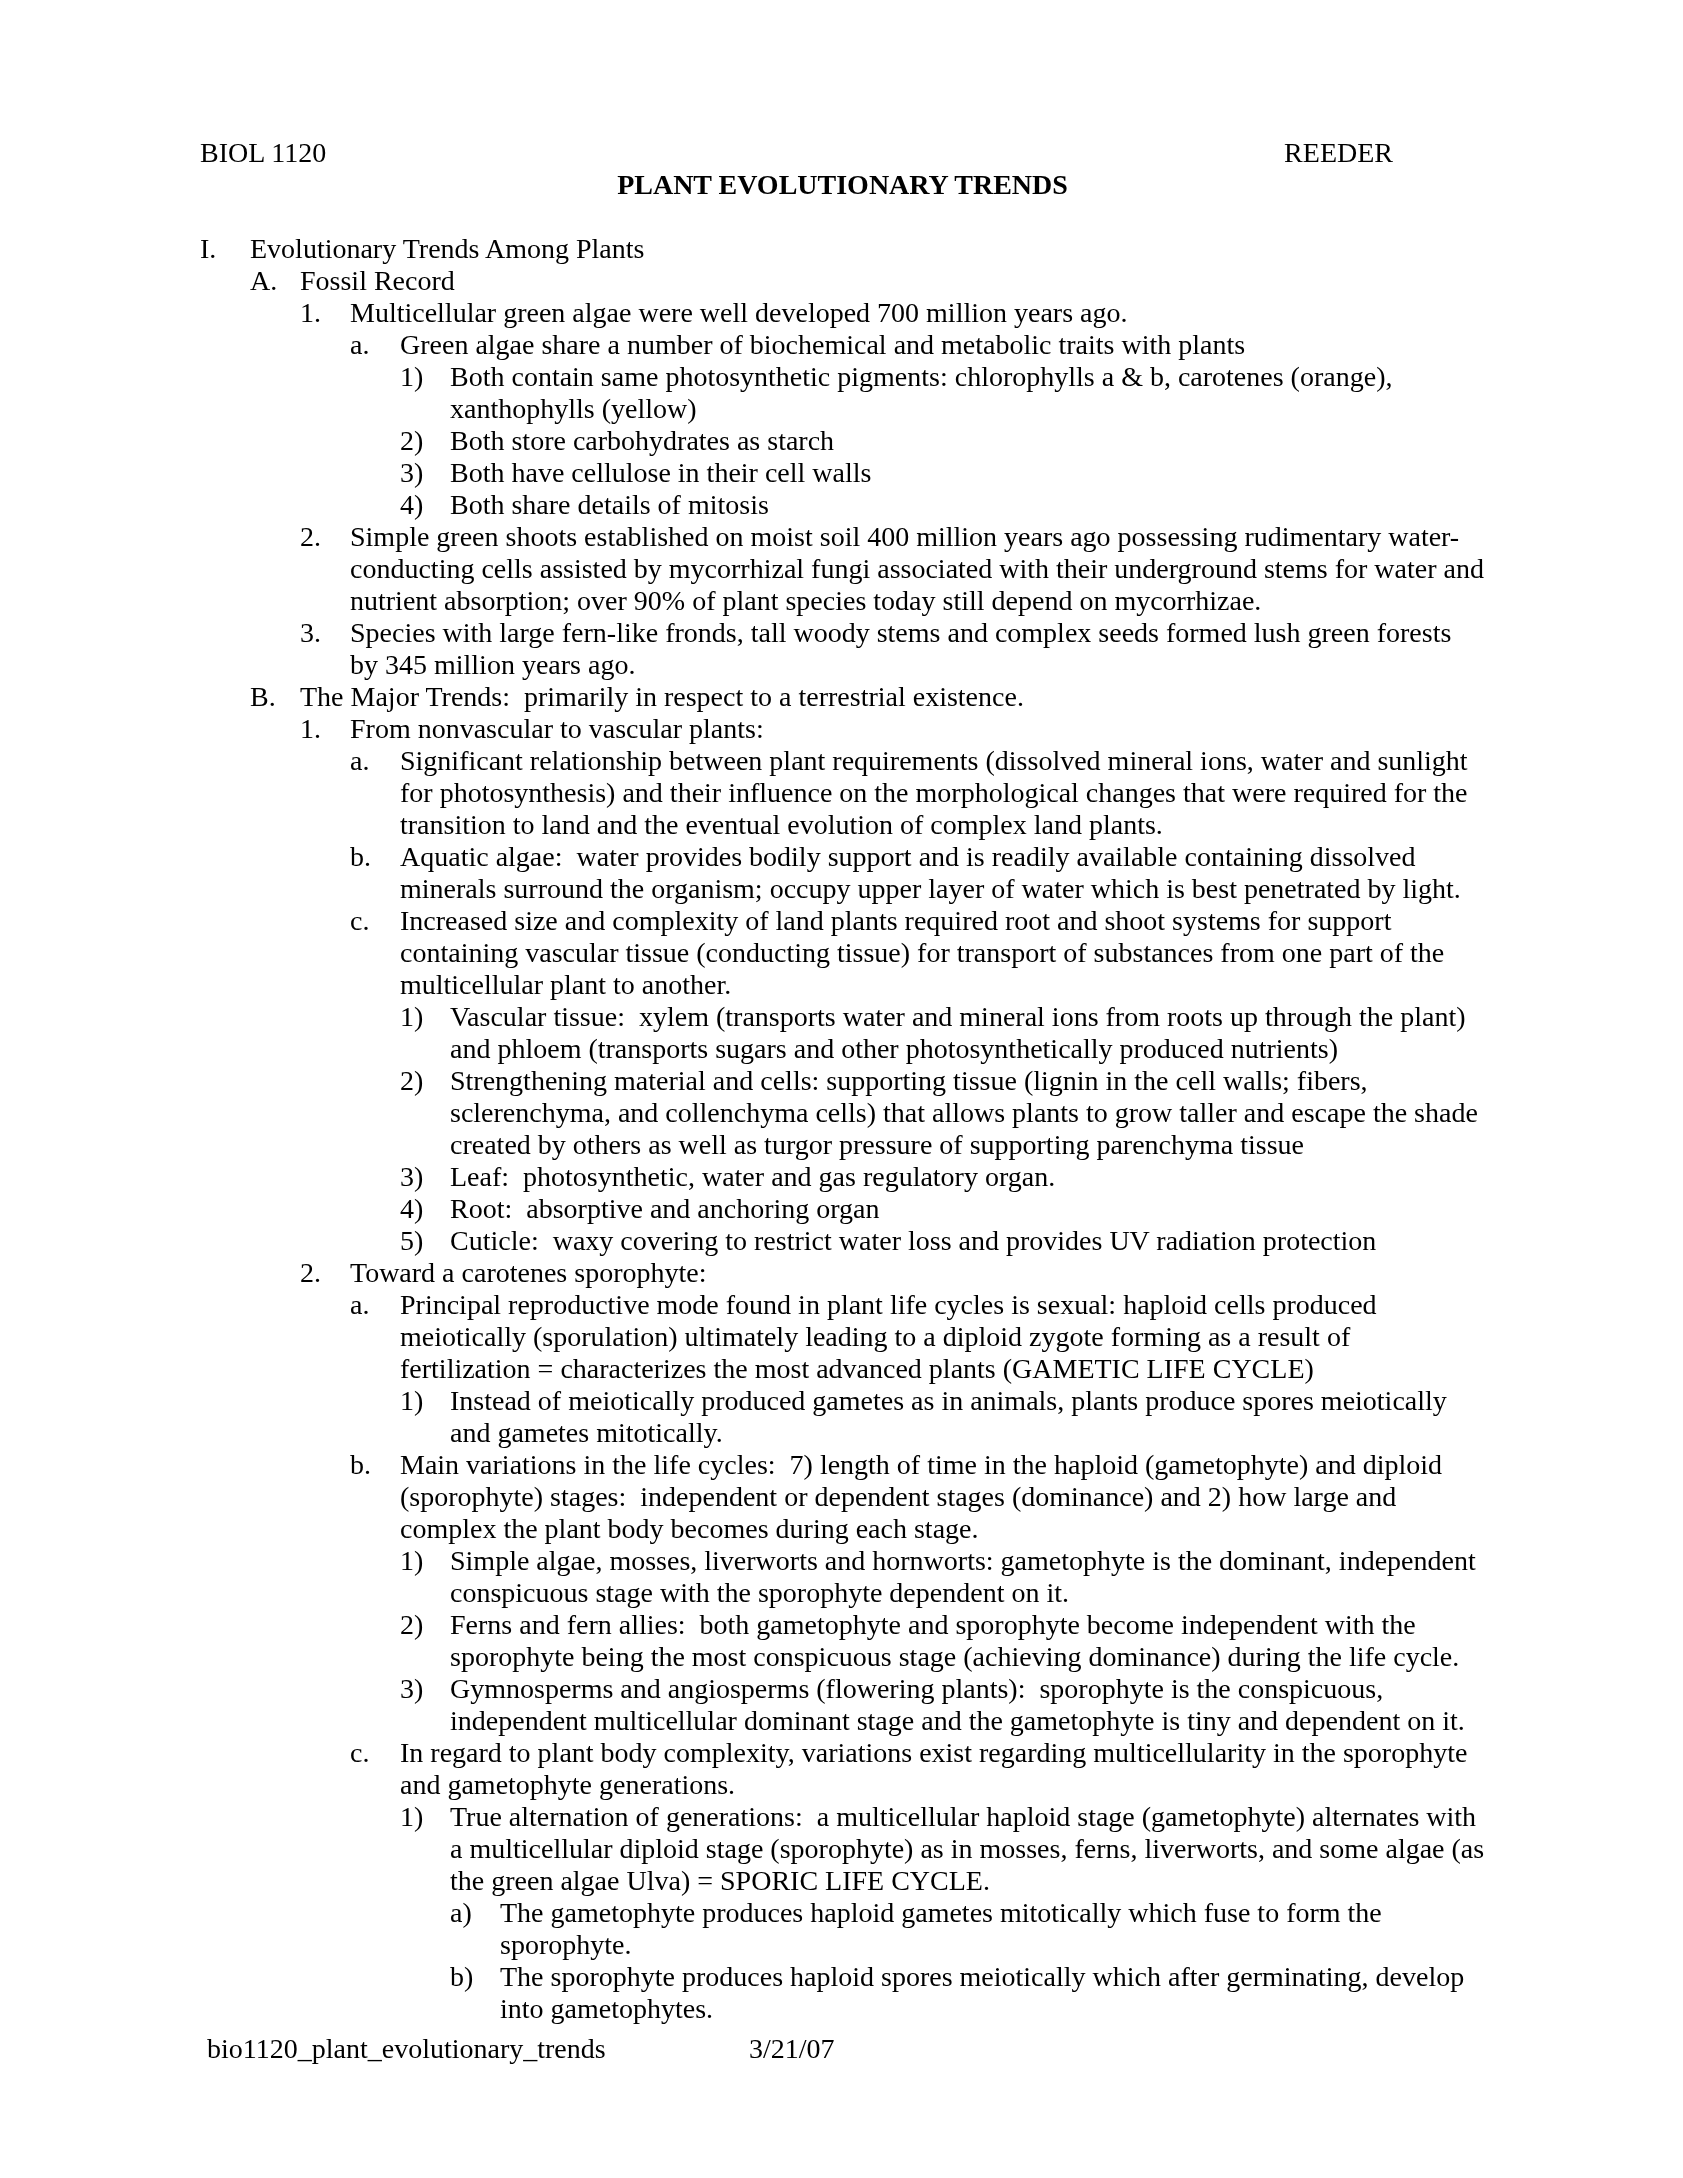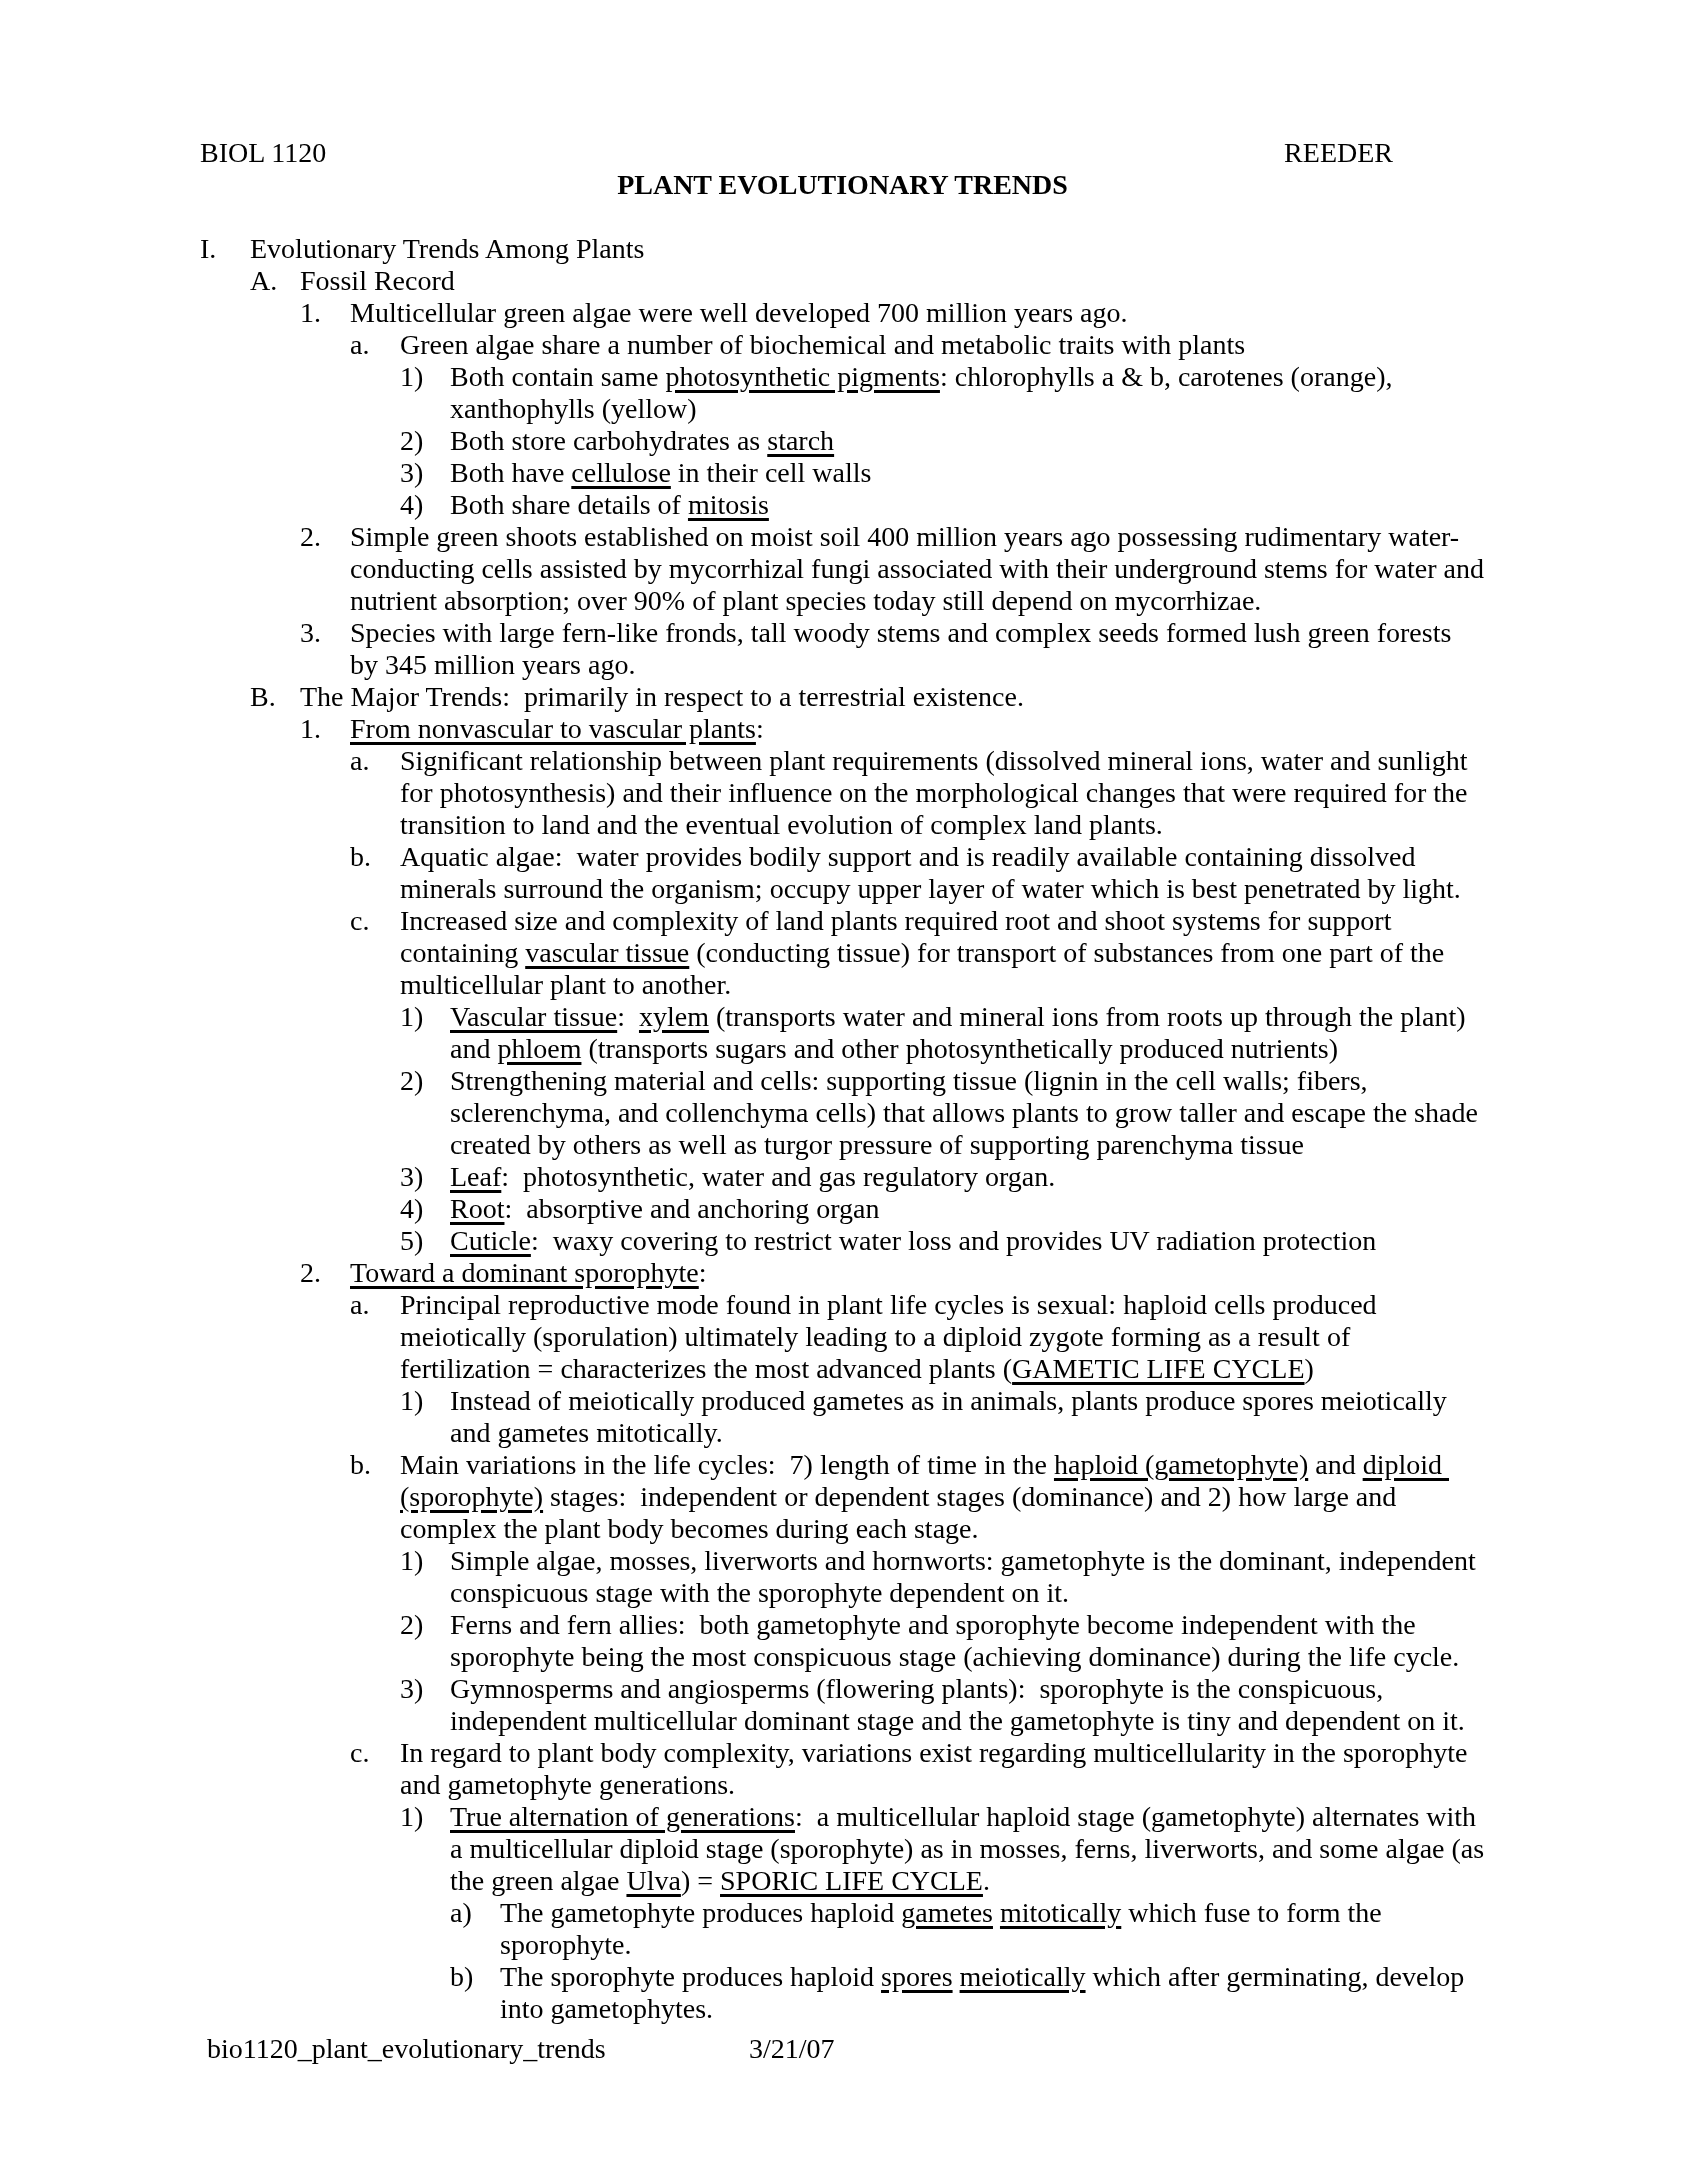--- a/index.html
+++ b/index.html
@@ -43,21 +43,20 @@
     white-space: pre;
   }
   .oi-text {
     flex: 1 1 auto;
     white-space: pre-wrap;
   }
   .kids {
     margin-left: 50px;
   }
   .u {
-    text-decoration: underline;
     text-decoration-thickness: 2.5px;
     text-underline-offset: 4px;
   }
   .footer-filename {
     position: absolute;
     left: 207px;
     top: 2033px;
     white-space: pre;
   }
   .footer-date {
@@ -209,21 +208,21 @@
                           <span class="oi-text"><span class="u">Cuticle</span><span>:  waxy covering to restrict water loss and provides UV radiation protection</span></span>
                         </div>
                       </div>
                     </div>
                   </div>
                 </div>
               </div>
               <div>
                 <div class="oi-row">
                   <span class="oi-label">2.</span>
-                  <span class="oi-text"><span class="u">Toward a dominant sporophyte</span><span>:</span></span>
+                  <span class="oi-text"><span class="u">Toward a carotenes sporophyte</span><span>:</span></span>
                 </div>
                 <div class="kids">
                   <div>
                     <div class="oi-row">
                       <span class="oi-label">a.</span>
                       <span class="oi-text"><span>Principal reproductive mode found in plant life cycles is sexual: haploid cells produced meiotically (sporulation) ultimately leading to a diploid zygote forming as a result of fertilization = characterizes the most advanced plants (</span><span class="u">GAMETIC LIFE CYCLE</span><span>)</span></span>
                     </div>
                     <div class="kids">
                       <div>
                         <div class="oi-row">

